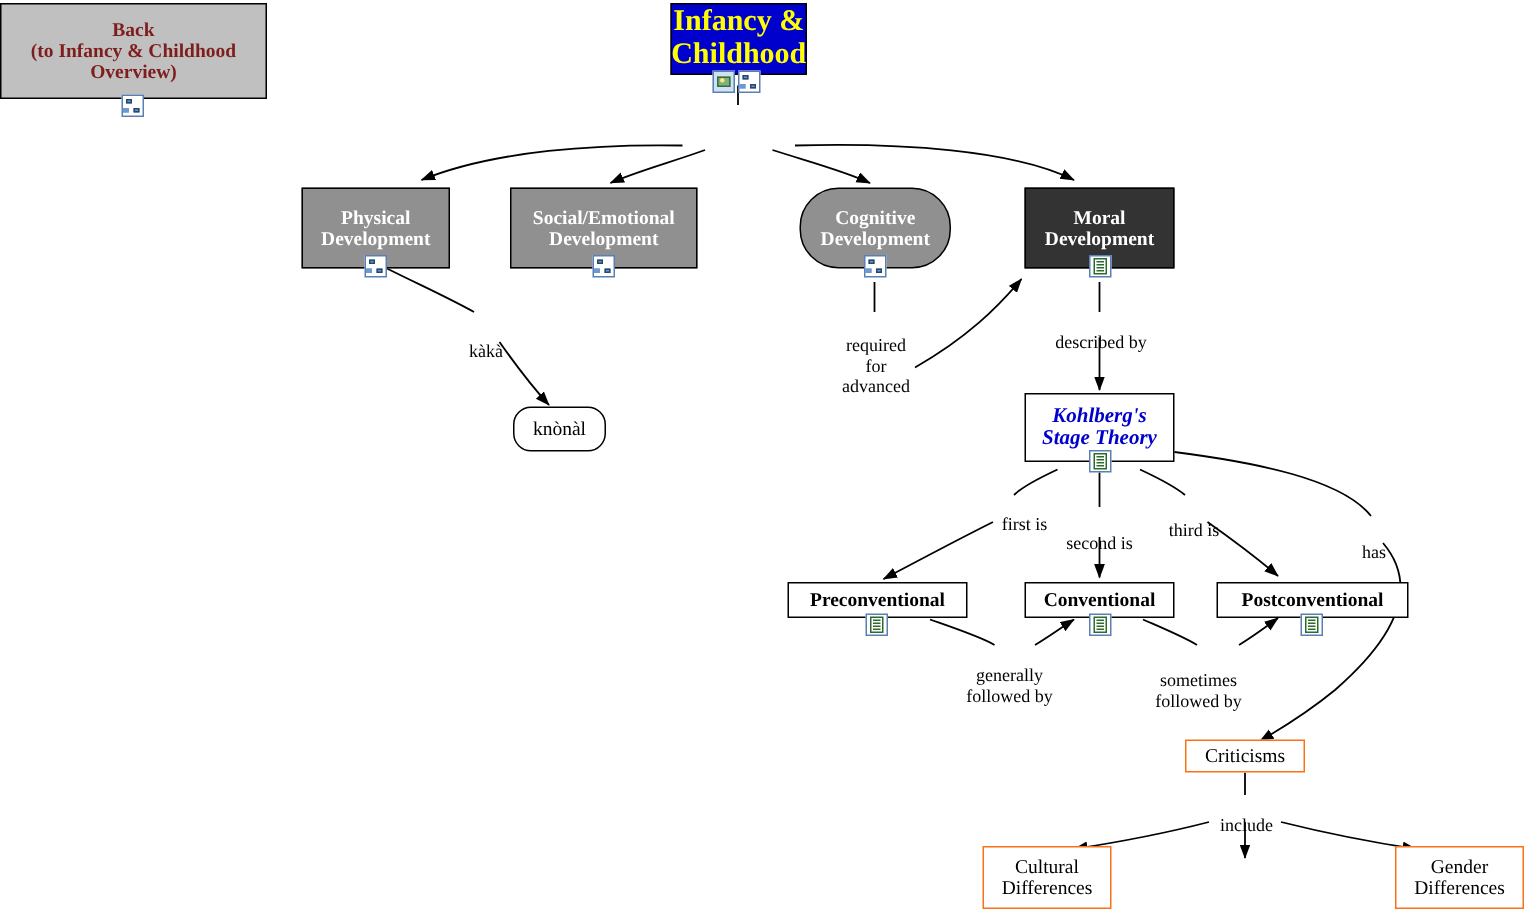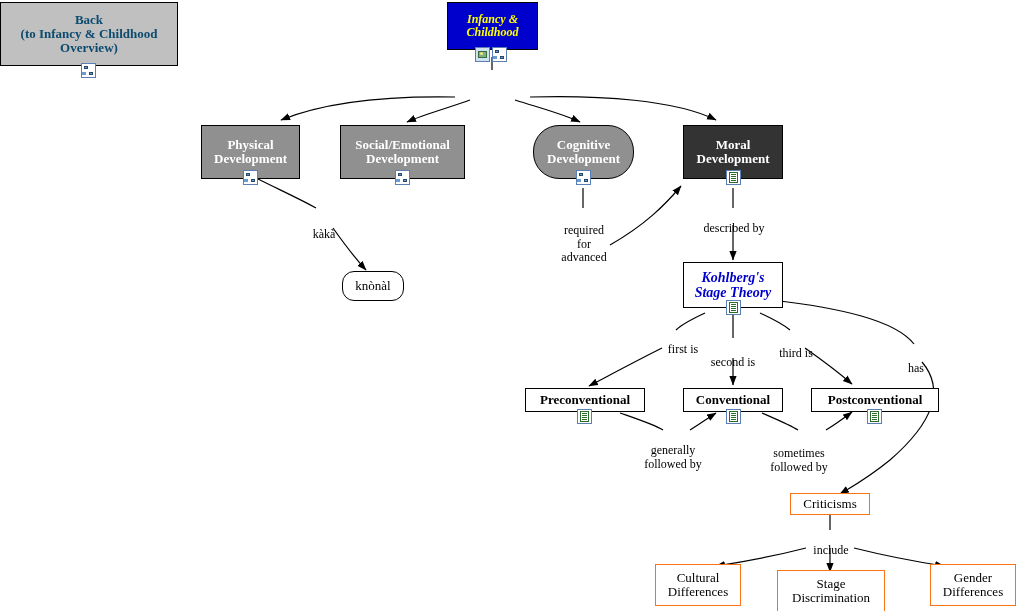--- a/index.html
+++ b/index.html
@@ -37,28 +37,27 @@
   .node .label {
     display: block;
     white-space: pre-line;
   }
   
   .n-back {
     background: #c0c0c0;
     border: 1px solid #000000;
     font-weight: bold;
     font-size: 13px;
-    color: #0c4a6e;
+    color: #7f1d1d;
   }
   .n-title {
     background: #0000cc;
     border: 1px solid #000000;
     font-weight: bold;
-    font-style: italic;
-    font-size: 12px;
+    font-size: 20px;
     color: #ffff00;
   }
   .n-gray {
     background: #909090;
     border: 1px solid #000000;
     font-weight: bold;
     font-size: 13px;
     color: #ffffff;
   }
   .n-dark {
@@ -319,24 +318,20 @@
 
   <div class="node n-white" style="left:790px; top:493px; width:80px; height:22px;">
     <span class="label">Criticisms</span>
   </div>
 
   <div class="node n-white" style="left:655px; top:564px; width:86px; height:42px;">
     <span class="label">Cultural
 Differences</span>
   </div>
 
-  <div class="node n-white" style="left:777px; top:570px; width:108px; height:42px;">
-    <span class="label">Stage
-Discrimination</span>
-  </div>
 
   <div class="node n-white" style="left:930px; top:564px; width:86px; height:42px;">
     <span class="label">Gender
 Differences</span>
   </div>
 
 
   <div class="linklabel" style="left:300px; top:215px; width:48px;">
     <span>kàkà</span>
   </div>

